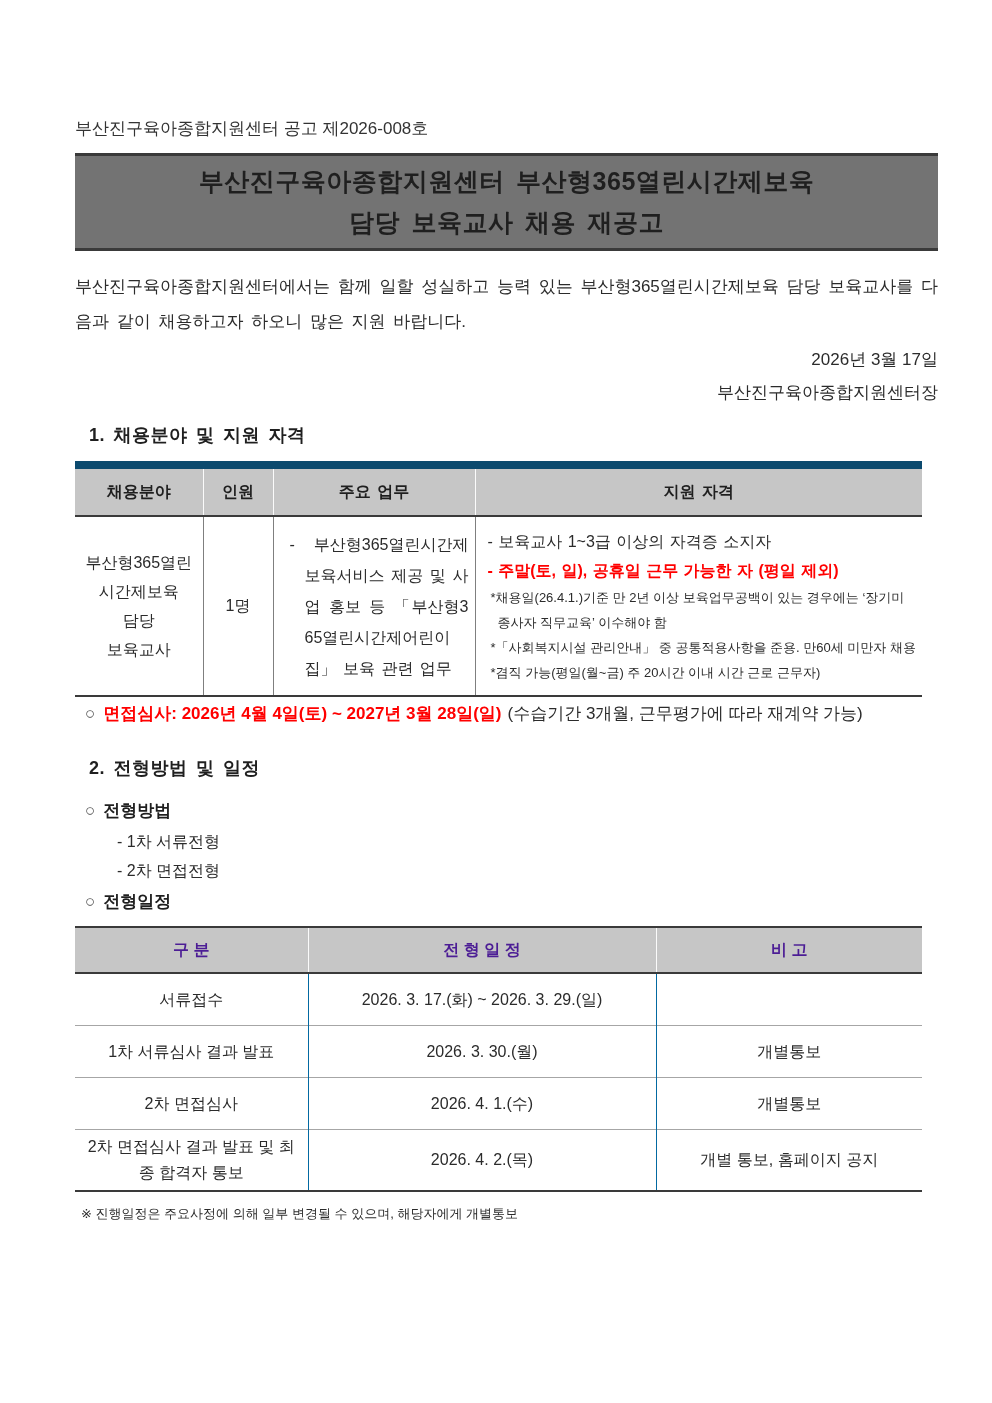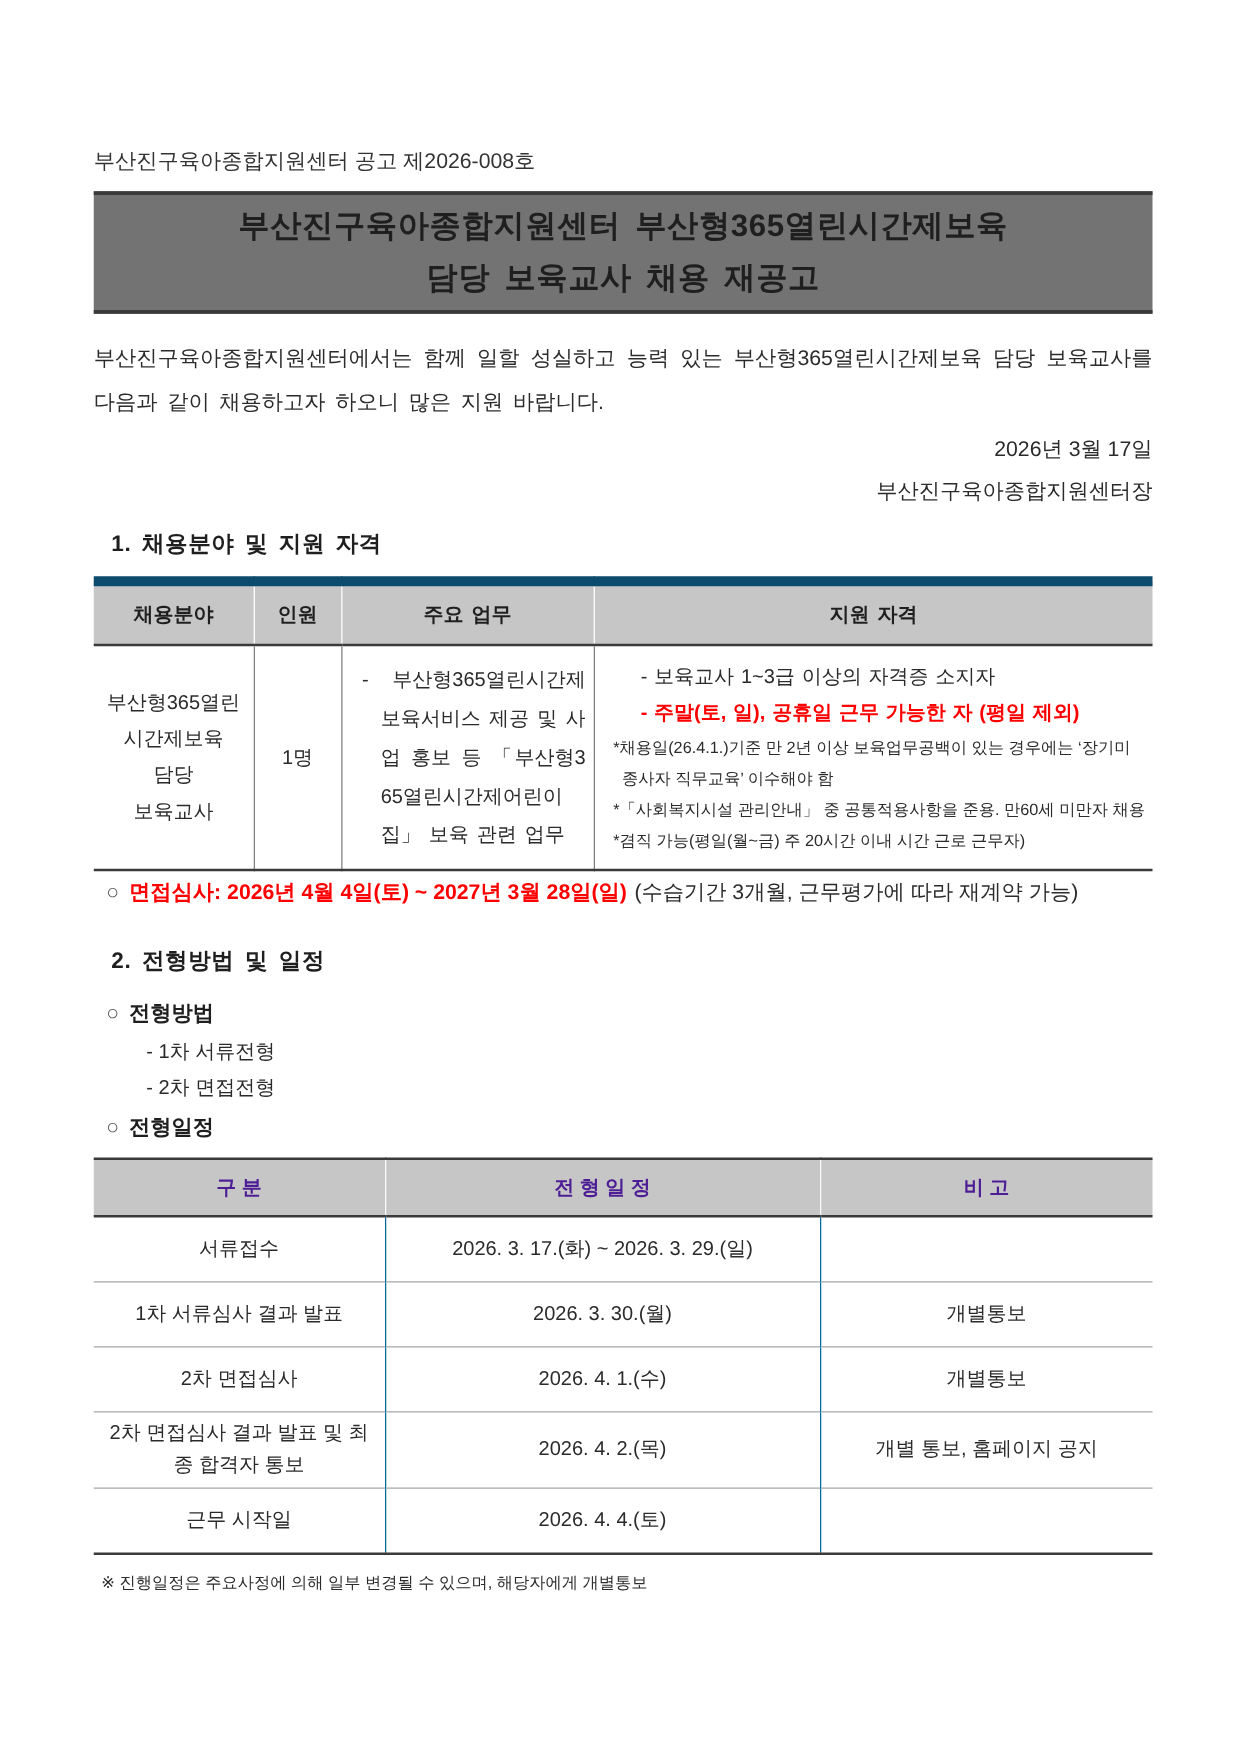--- a/index.html
+++ b/index.html
@@ -2,21 +2,21 @@
 <html><head>
 <meta charset="utf-8">
 <style>
   html,body{margin:0;padding:0;}
   body{
     width:992px;height:1403px;background:#ffffff;
     font-family:"Liberation Sans","DejaVu Sans",sans-serif;
     color:#2b2b2b;
     -webkit-font-smoothing:antialiased;
   }
-  .page{box-sizing:border-box;width:992px;padding:118px 70px 0 75px;}
+  .page{box-sizing:border-box;width:992px;padding:118px 54px 0 75px;}
 
   .notice-no{font-size:17px;line-height:22px;margin-bottom:13px;color:#333;}
 
   .title-box{
     background:#737373;
     border-top:3px solid #3a3a3a;border-bottom:3px solid #3a3a3a;
     text-align:center;font-weight:bold;font-size:25px;line-height:41px;
     padding:5px 0;color:#1f1f1f;letter-spacing:0.5px;word-spacing:4px;
   }
 
@@ -50,21 +50,21 @@
   .cell-center{text-align:center;}
   .pre-lines{white-space:pre-line;line-height:29px;}
   .duties{padding:12px 10px 12px 12px;}
   .hang-dash{
     padding-left:25px;text-indent:-15px;line-height:31px;
     text-align:justify;word-break:break-all;word-spacing:2px;
   }
   .qual{padding:8px 6px 8px 8px;}
   .q-item{
     font-size:16px;line-height:29px;padding-left:18px;text-indent:-12px;
-    word-break:break-all;word-spacing:1px;margin-left:25px;
+    word-break:break-all;word-spacing:1px;
   }
   .q-item.red{color:#ff0000;font-weight:bold;}
   .q-note{
     font-size:13px;line-height:25px;padding-left:16px;text-indent:-7px;
     color:#2b2b2b;word-break:break-all;
   }
 
   
   .bullet-line{font-size:17px;line-height:33px;padding-left:10px;color:#2b2b2b;}
   .bullet-line .circ{margin-right:8px;color:#555;}
@@ -188,23 +188,18 @@
       <tr>
         <td>2차 면접심사</td>
         <td>2026. 4. 1.(수)</td>
         <td>개별통보</td>
       </tr>
       <tr>
         <td>2차 면접심사 결과 발표 및 최종 합격자 통보</td>
         <td>2026. 4. 2.(목)</td>
         <td>개별 통보, 홈페이지 공지</td>
       </tr>
-      <tr>
-        <td>근무 시작일</td>
-        <td>2026. 4. 4.(토)</td>
-        <td></td>
-      </tr>
     </tbody>
   </table>
 
   <div class="footnote">※ 진행일정은 주요사정에 의해 일부 변경될 수 있으며, 해당자에게 개별통보</div>
 
 </div>
 
 </body></html>

